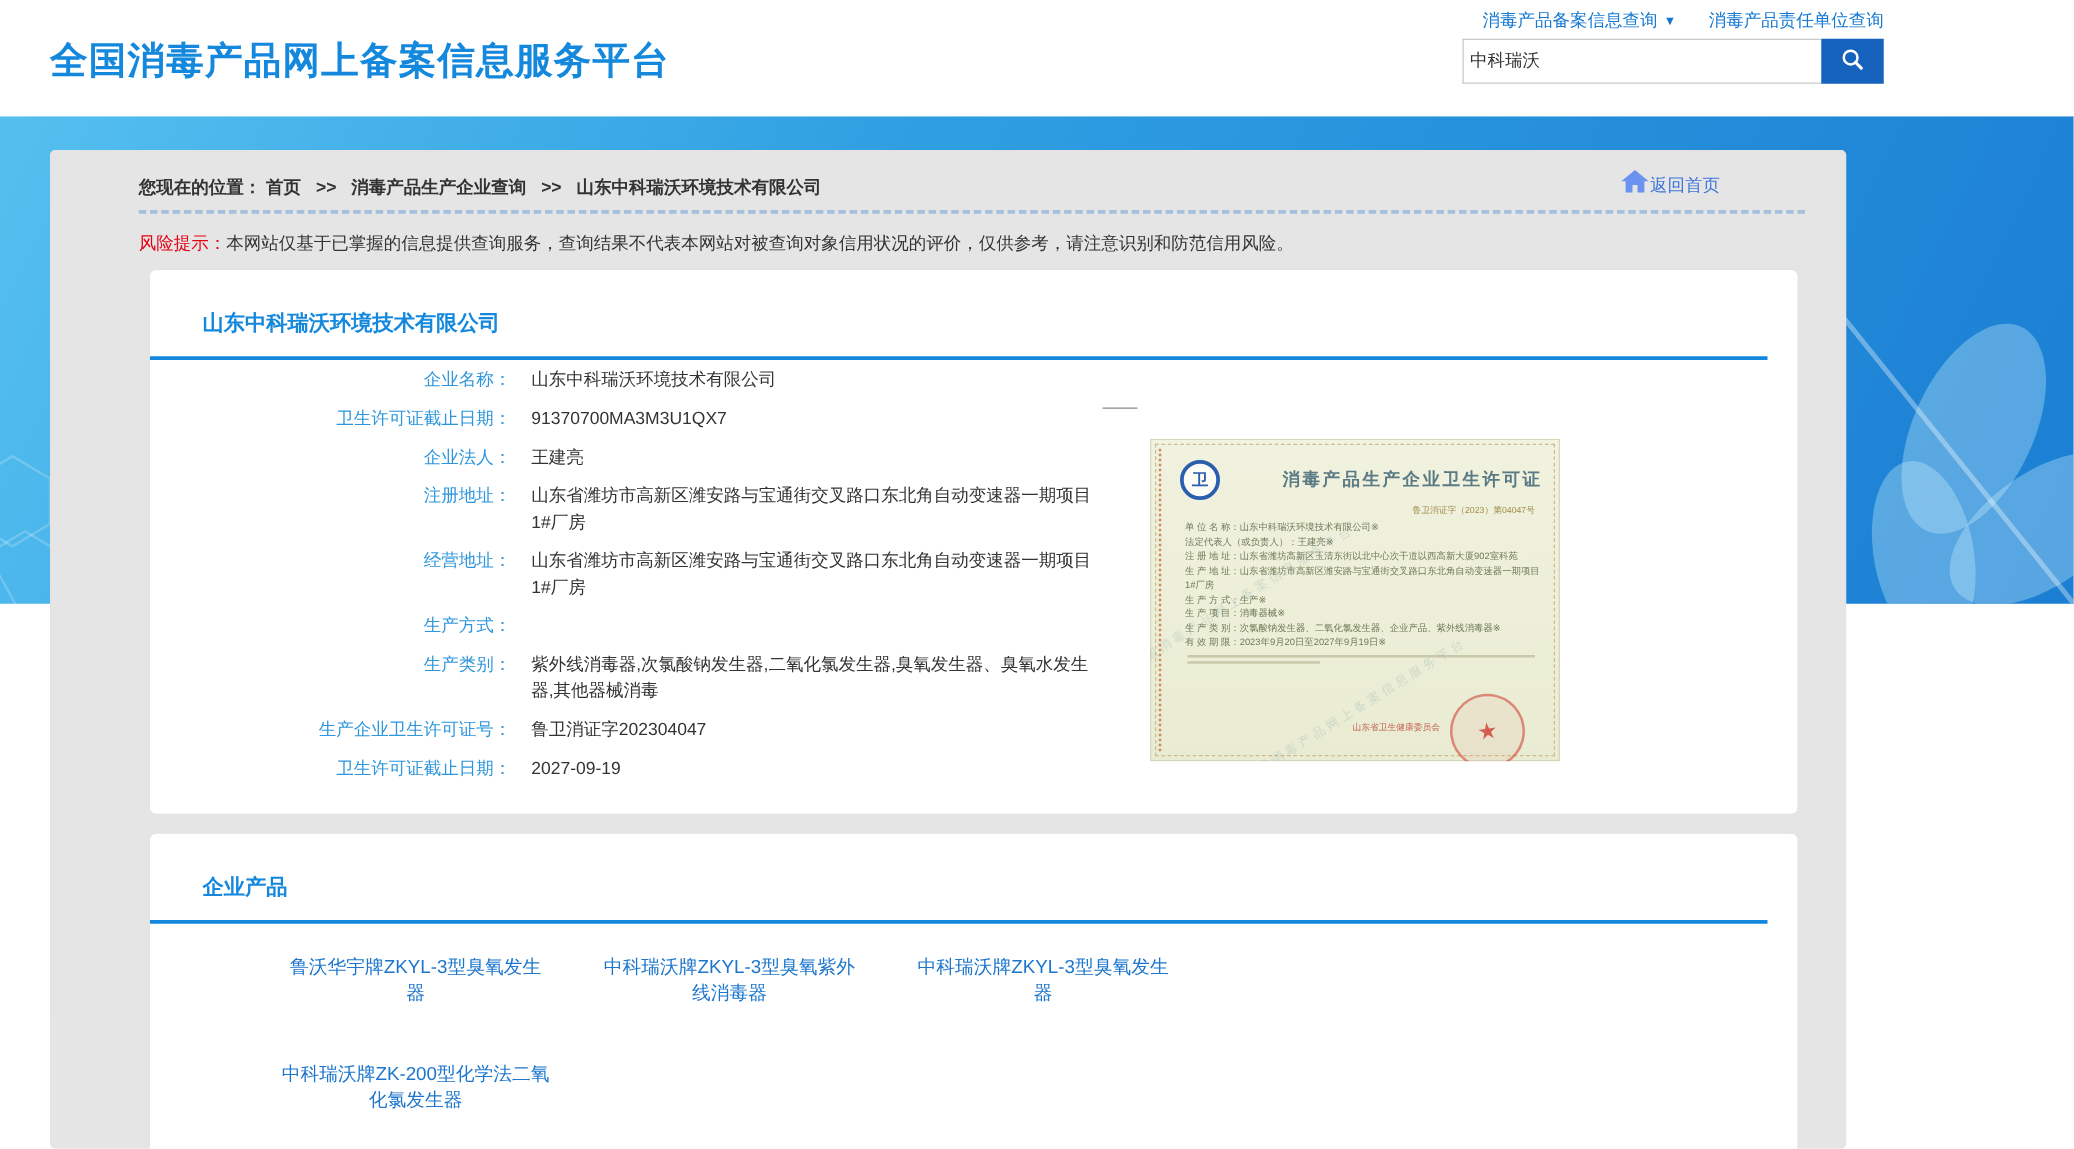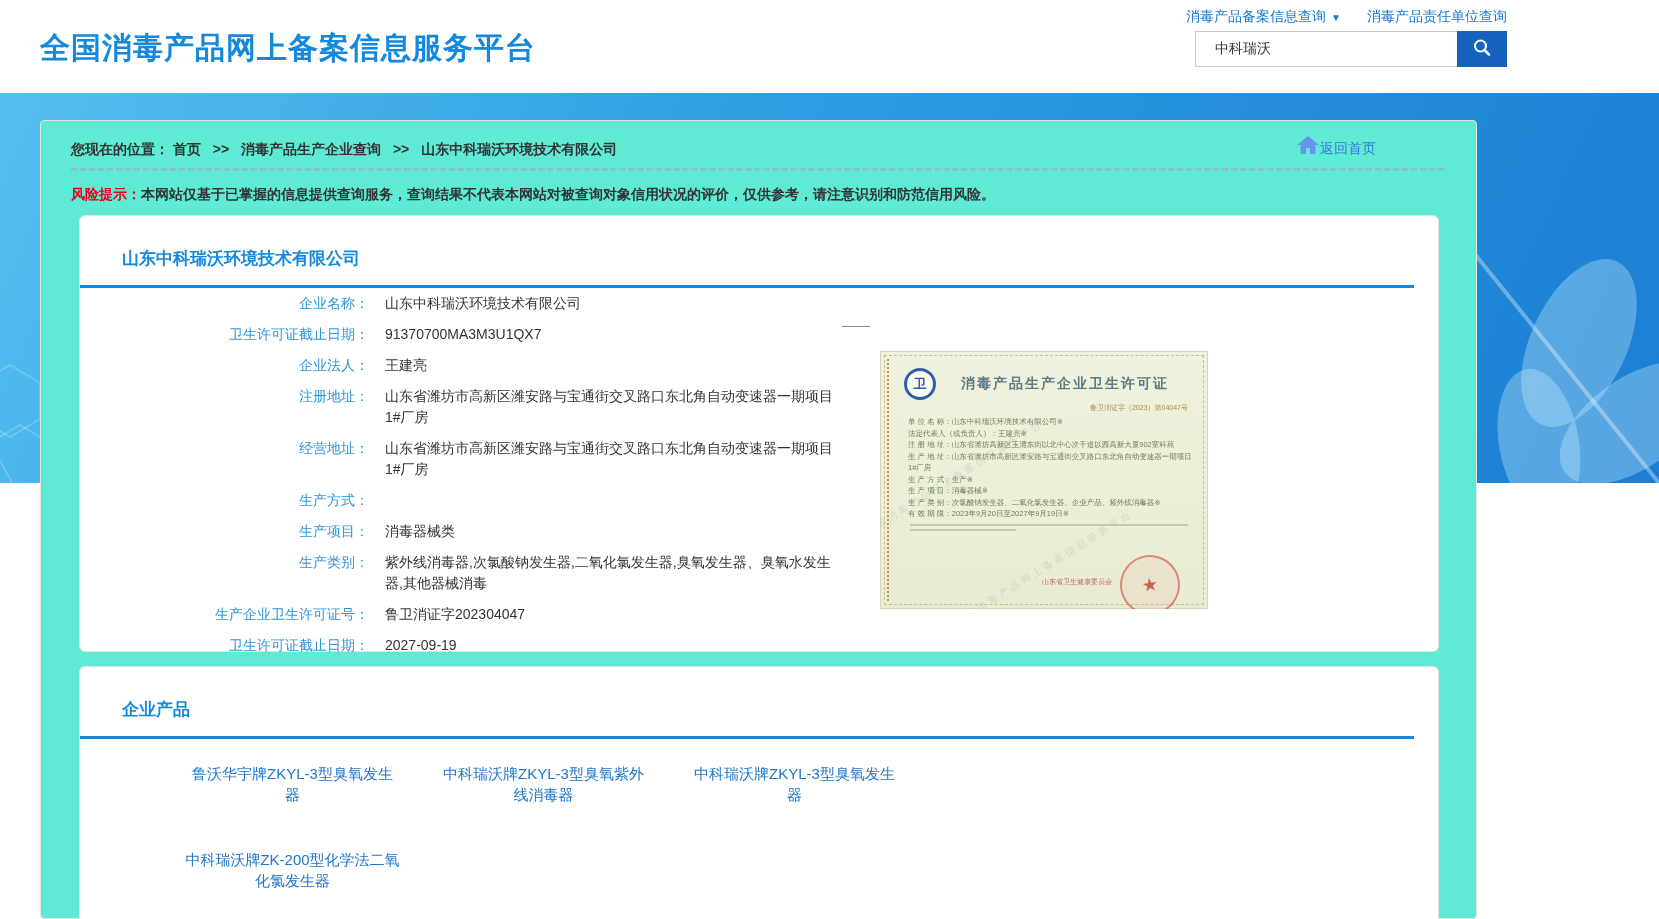--- a/index.html
+++ b/index.html
@@ -7,39 +7,39 @@
     font-family:"Liberation Sans","DejaVu Sans",sans-serif; }
   .page { position:relative; width:1659px; height:919px; }
 
   
   .topbar { position:absolute; top:0; left:0; width:100%; height:93px; background:#fff; z-index:5; }
   .site-title { position:absolute; left:40px; top:28px; font-size:30px; font-weight:bold; color:#1488dd; letter-spacing:1px; }
   .top-links { position:absolute; top:8px; right:152px; display:flex; gap:26px; font-size:14px; }
   .top-links a { color:#1478d2; text-decoration:none; cursor:pointer; display:flex; align-items:center; gap:5px; }
   .caret { font-size:10px; color:#1478d2; }
   .searchbox { position:absolute; top:31px; right:152px; display:flex; height:36px; }
-  .searchbox input { width:262px; height:36px; border:1px solid #c9c9c9; border-right:none; padding:0 19px; font-size:14px; color:#333; outline:none; font-family:inherit; }
+  .searchbox input { width:287px; height:36px; border:1px solid #c9c9c9; border-right:none; padding:0 5px; font-size:14px; color:#333; outline:none; font-family:inherit; }
   .search-btn { width:50px; height:36px; background:#1663be; border:none; cursor:pointer; display:flex; align-items:center; justify-content:center; }
 
   
   .banner { position:absolute; top:93px; left:0; width:1659px; height:390px;
     background:linear-gradient(115deg,#55bfef 0%,#2f9fe2 40%,#1b7ed3 100%); overflow:hidden; }
   .banner svg { position:absolute; }
 
   
-  .panel { position:absolute; top:120px; left:40px; width:1437px; height:799px; background:#5eead4;
-    border:1px solid #e4e4e4; border-radius:4px; z-index:4; }
+  .panel { position:absolute; top:120px; left:40px; width:1437px; height:799px; background:#e5e5e5;
+    border:1px solid #e4e4e4; border-radius:4px; z-index:4;padding-left:40px; }
 
   .crumb-row { position:relative; margin:16px 30px 0 30px; height:24px; }
   .crumbs { font-size:14px; font-weight:bold; color:#333; line-height:24px; }
   .crumbs .crumb { color:#333; cursor:pointer; }
   .crumbs .sep { margin:0 8px; }
   .home-link { position:absolute; top:-2px; right:70px; display:flex; align-items:flex-end; font-size:14px; color:#3f74d9; cursor:pointer; }
   .dashline { margin:7px 32px 0 30px; border-top:3px dashed #8fb4da; opacity:.75; }
-  .risk { margin:13px 30px 0 30px; font-size:14px; color:#333; line-height:20px;font-weight:bold; }
+  .risk { margin:13px 30px 0 30px; font-size:14px; color:#333; line-height:20px; }
   .risk .risk-prefix { color:#e60012; }
 
   
   .card { position:relative; margin:11px 37px 0 38px; border:1px solid #e3e3e3; border-radius:6px; background:#fff; }
   .card-1 { height:437px; }
   .card-2 { height:300px; margin-top:14px; }
   .card-title { margin:31px 0 0 42px; font-size:17px; font-weight:bold; color:#1488dd; }
   .card-rule { margin-top:15px; height:3px; background:#1488dd; width:calc(100% - 24px); }
 
   .fields { margin-top:0; width:790px; }
@@ -50,21 +50,21 @@
   .mini-dash { position:absolute; left:762px; top:110px; width:28px; height:1px; background:#8a8a8a; }
 
   
   .cert { position:absolute; left:800px; top:135px; width:328px; height:258px;
     background:linear-gradient(#f1f2df,#e9ecd2); box-shadow:inset 0 0 0 1px #d6d6bf; overflow:hidden; }
   .cert-frame { position:absolute; inset:4px; border:1px dashed #cdbd8d; pointer-events:none; }
   .cert-holes { position:absolute; left:7px; top:8px; bottom:8px; border-left:2px dotted #cf8a60; }
   .cert-head { display:flex; align-items:center; margin:17px 14px 2px 24px; }
   .cert-emblem { width:32px; height:32px; flex:none; border-radius:50%; border:3px solid #2b5fae; background:#fdfdf5;
     display:flex; align-items:center; justify-content:center; color:#2b5fae; font-size:13px; font-weight:bold; }
-  .cert-title { flex:1; text-align:center; font-size:14px; font-weight:600; letter-spacing:2px; color:#5a7a84; }
+  .cert-title { flex:1; text-align:right; font-size:14px; font-weight:600; letter-spacing:2px; color:#5a7a84; }
   .cert-no { text-align:right; margin:3px 20px 3px 0; font-size:7px; color:#a08c4a; }
   .cert-lines { margin:1px 14px 0 28px; font-size:7.5px; line-height:11.5px; color:#6e7b58; }
   .cert-note { margin:4px 20px 0 30px; }
   .cert-note i { display:block; height:2px; background:#b5b394; opacity:.65; margin-bottom:3px; }
   .cert-note i.short { width:38%; }
   .cert-issuer { position:absolute; right:96px; bottom:22px; font-size:7px; color:rgba(190,70,60,.85); }
   .cert-seal { position:absolute; right:28px; bottom:-6px; width:60px; height:60px; border-radius:50%;
     border:2px solid rgba(205,60,50,.55); display:flex; align-items:center; justify-content:center;
     color:rgba(205,60,50,.8); font-size:18px; transform:rotate(-8deg); background:rgba(230,120,110,.08); }
   .cert-wm { position:absolute; white-space:nowrap; font-size:10px; letter-spacing:3px;
@@ -181,24 +181,20 @@
         </div>
         <div class="frow">
           <div class="flabel">经营地址：</div>
           <div class="fvalue">山东省潍坊市高新区潍安路与宝通街交叉路口东北角自动变速器一期项目1#厂房</div>
         </div>
         <div class="frow">
           <div class="flabel">生产方式：</div>
           <div class="fvalue"></div>
         </div>
         <div class="frow">
-          <div class="flabel">生产项目：</div>
-          <div class="fvalue">消毒器械类</div>
-        </div>
-        <div class="frow">
           <div class="flabel">生产类别：</div>
           <div class="fvalue">紫外线消毒器,次氯酸钠发生器,二氧化氯发生器,臭氧发生器、臭氧水发生器,其他器械消毒</div>
         </div>
         <div class="frow">
           <div class="flabel">生产企业卫生许可证号：</div>
           <div class="fvalue">鲁卫消证字202304047</div>
         </div>
         <div class="frow">
           <div class="flabel">卫生许可证截止日期：</div>
           <div class="fvalue">2027-09-19</div>

